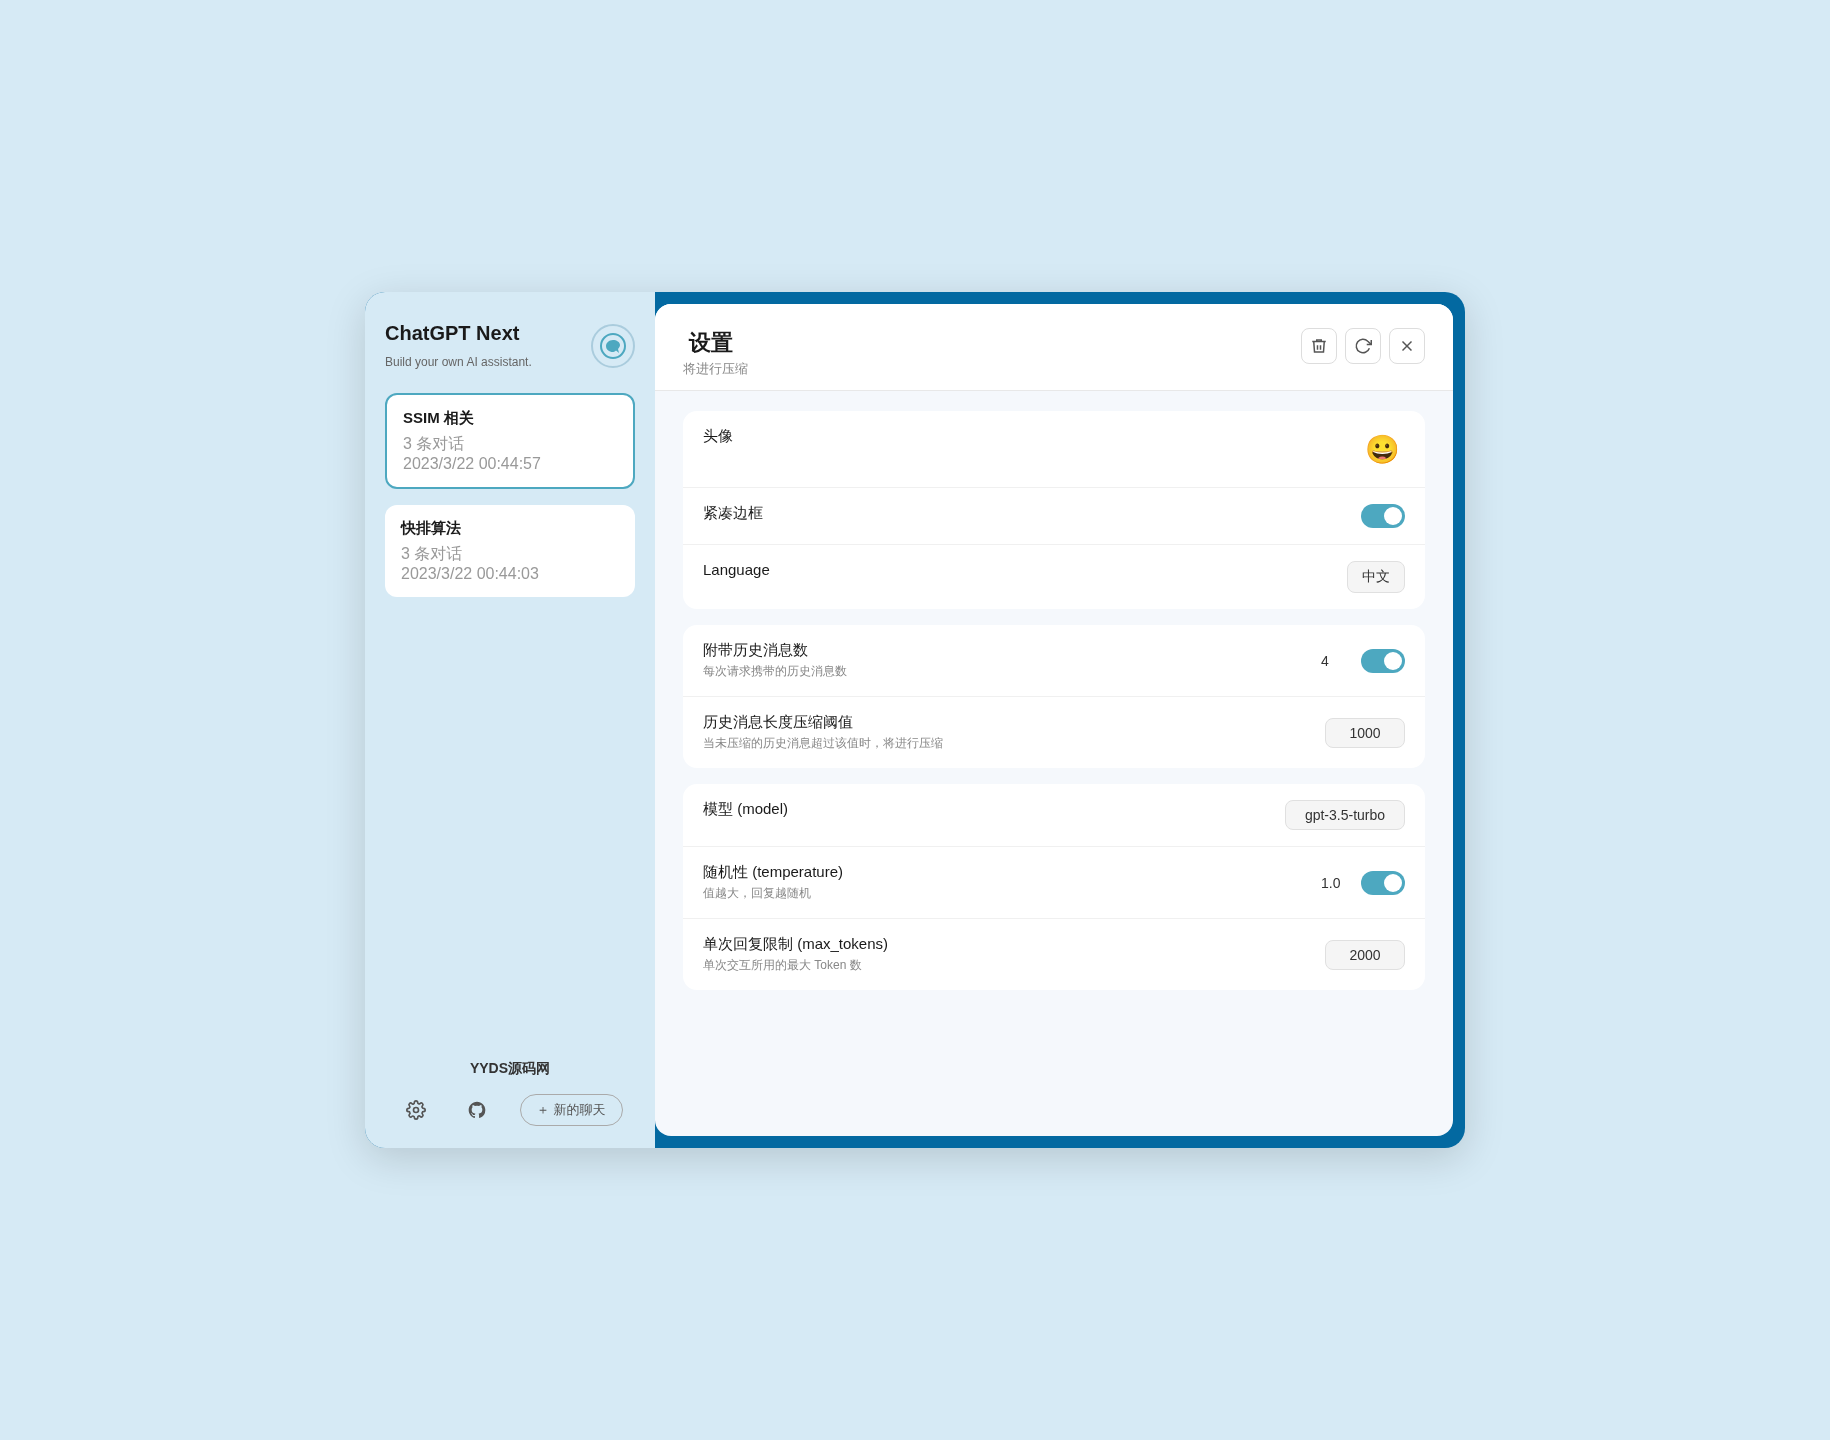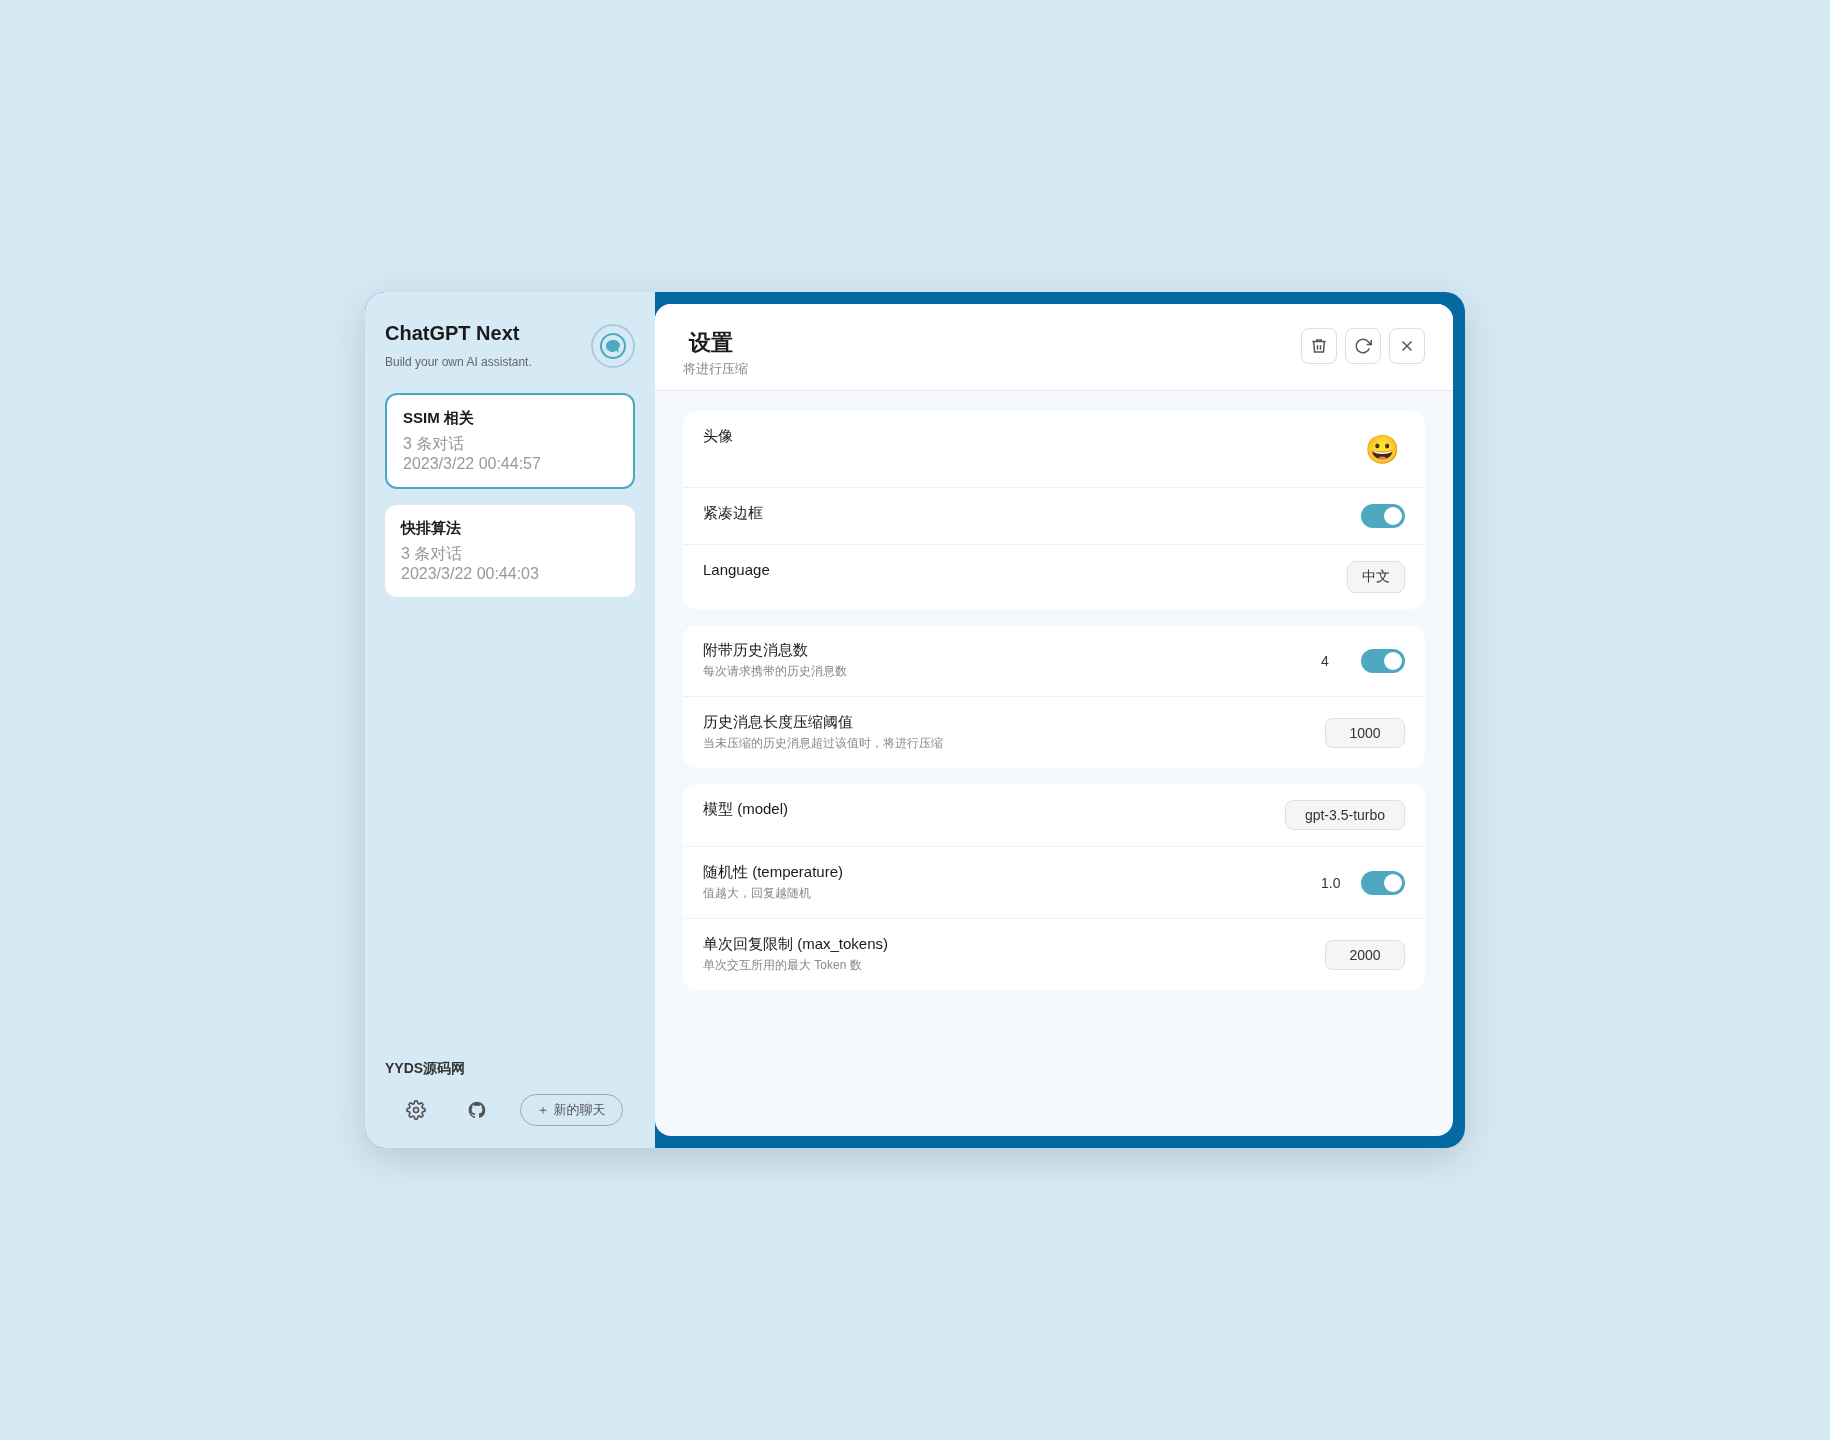--- a/index.html
+++ b/index.html
@@ -85,20 +85,21 @@
       justify-content: space-between;
       font-size: 16px;
       color: #999;
       flex-direction: column;
     }
     .sidebar-footer {
       margin-top: auto;
       padding-top: 20px;
     }
     .sidebar-footer-brand {
+      text-align: center;
       font-size: 14px;
       font-weight: 700;
       color: #333;
       margin-bottom: 14px;
     }
     .sidebar-actions {
       display: flex;
       align-items: center;
       justify-content: space-around;
     }

